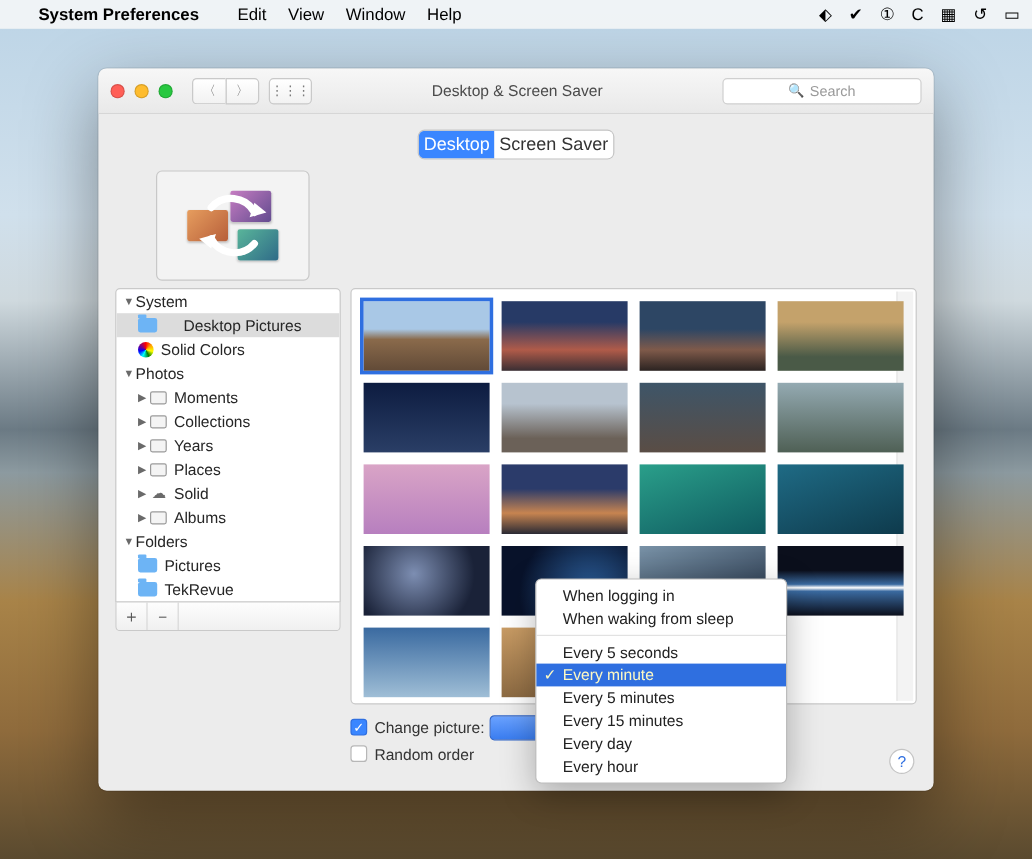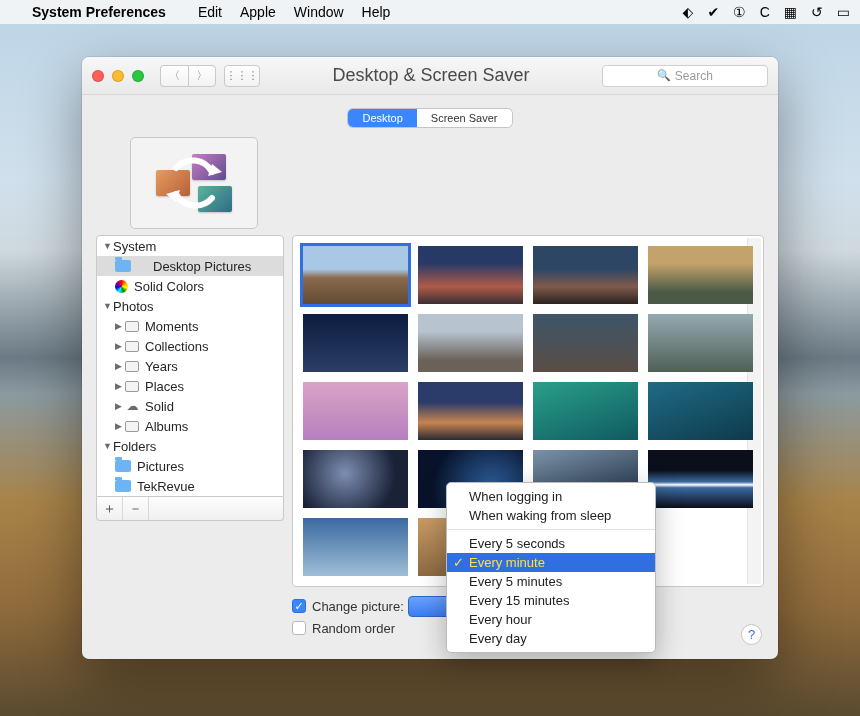--- a/index.html
+++ b/index.html
@@ -51,31 +51,31 @@
 .tl-max { background: #28c840; }
 .nav-group, .grid-group { margin-left: 8px; display: flex; }
 .nav-btn, .grid-btn {
   width: 28px; height: 22px; background: linear-gradient(#ffffff,#f2f2f2);
   border: 1px solid #c9c9c9; display: flex; align-items: center; justify-content: center;
   font-size: 11px; color: #7a7a7a;
 }
 .nav-group .nav-btn:first-child { border-top-left-radius: 4px; border-bottom-left-radius: 4px; border-right: none; }
 .nav-group .nav-btn:last-child { border-top-right-radius: 4px; border-bottom-right-radius: 4px; }
 .grid-btn { width: 36px; border-radius: 4px; }
-.titlebar .title { flex: 1; text-align: center; font-size: 18px; color: #4a4a4a; }
+.titlebar .title { flex: 1; text-align: center; font-size: 13px; color: #4a4a4a; }
 .search {
   width: 166px; height: 22px; background: #fff; border: 1px solid #cfcfcf; border-radius: 4px;
   display: flex; align-items: center; justify-content: center; color: #9a9a9a; font-size: 12px;
 }
 .search .mag { margin-right: 4px; font-size: 11px; }
 
 
 .tabbar { display: flex; justify-content: center; padding: 14px 0 10px; }
 .seg { display: flex; border-radius: 5px; overflow: hidden; box-shadow: 0 0 0 1px #c5c5c5; }
-.seg-item { padding: 3px 14px; font-size: 11px; background: #fff; color: #333; }
+.seg-item { padding: 3px 4px; font-size: 15px; background: #fff; color: #333; }
 .seg-item.active { background: #3a86ff; color: #fff; }
 
 
 .preview-area { display: flex; justify-content: flex-start; padding: 0 0 6px 48px; }
 .preview-box {
   width: 128px; height: 92px; border: 1px solid #c8c8c8; border-radius: 5px;
   background: #f3f3f3; display: flex; align-items: center; justify-content: center;
 }
 .cycle-icon { width: 76px; height: 58px; position: relative; }
 .cycle-icon .sq { position: absolute; width: 34px; height: 26px; border-radius: 2px; box-shadow: 0 1px 2px rgba(0,0,0,.2); }
@@ -154,34 +154,34 @@
 }
 
 
 .dropdown {
   position: absolute; top: 482px; left: 446px; width: 210px;
   background: #fff; border: 1px solid #bcbcbc; border-radius: 5px;
   box-shadow: 0 8px 28px rgba(0,0,0,.28);
   padding: 4px 0; z-index: 10; font-size: 13px;
 }
 .dd-item { padding: 2px 10px 2px 22px; position: relative; color: #222; }
-.dd-item.sel { background: #2f6fe0; color: #fde047; }
+.dd-item.sel { background: #2f6fe0; color: #fef9c3; }
 .dd-item.sel::before { content: "✓"; position: absolute; left: 6px; }
 .dd-sep { height: 1px; background: #e2e2e2; margin: 4px 0; }
 </style>
 </head>
 <body>
 
 <div class="wallpaper"></div>
 
 <div class="menubar">
   <span class="apple"></span>
   <span class="app-name">System Preferences</span>
   <span class="menu-item">Edit</span>
-  <span class="menu-item">Apple</span>
+  <span class="menu-item">View</span>
   <span class="menu-item">Window</span>
   <span class="menu-item">Help</span>
   <span class="spacer"></span>
   <span class="status-icon">⬖</span>
   <span class="status-icon">✔</span>
   <span class="status-icon">①</span>
   <span class="status-icon">C</span>
   <span class="status-icon">▦</span>
   <span class="status-icon">↺</span>
   <span class="status-icon">▭</span>
@@ -340,15 +340,15 @@
 </div>
 
 <div class="dropdown">
   <div class="dd-item">When logging in</div>
   <div class="dd-item">When waking from sleep</div>
   <div class="dd-sep"></div>
   <div class="dd-item">Every 5 seconds</div>
   <div class="dd-item sel">Every minute</div>
   <div class="dd-item">Every 5 minutes</div>
   <div class="dd-item">Every 15 minutes</div>
+  <div class="dd-item">Every day</div>
   <div class="dd-item">Every hour</div>
-  <div class="dd-item">Every day</div>
 </div>
 
 </body></html>

